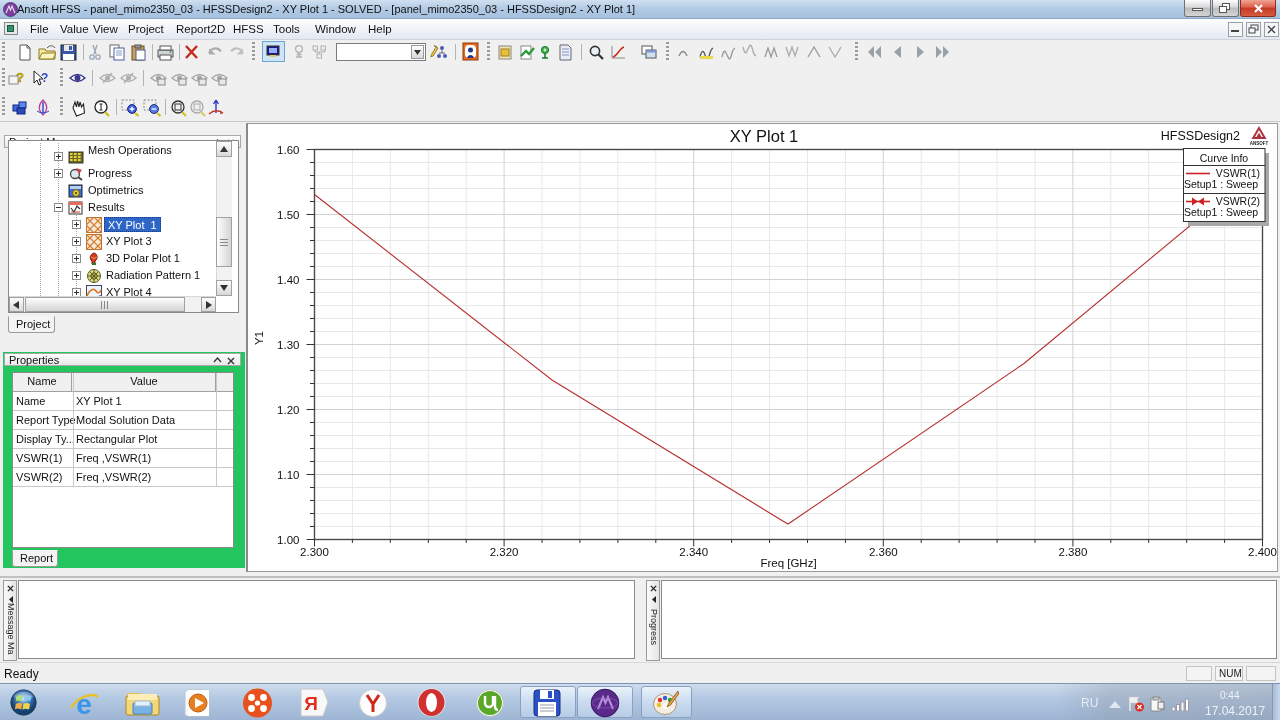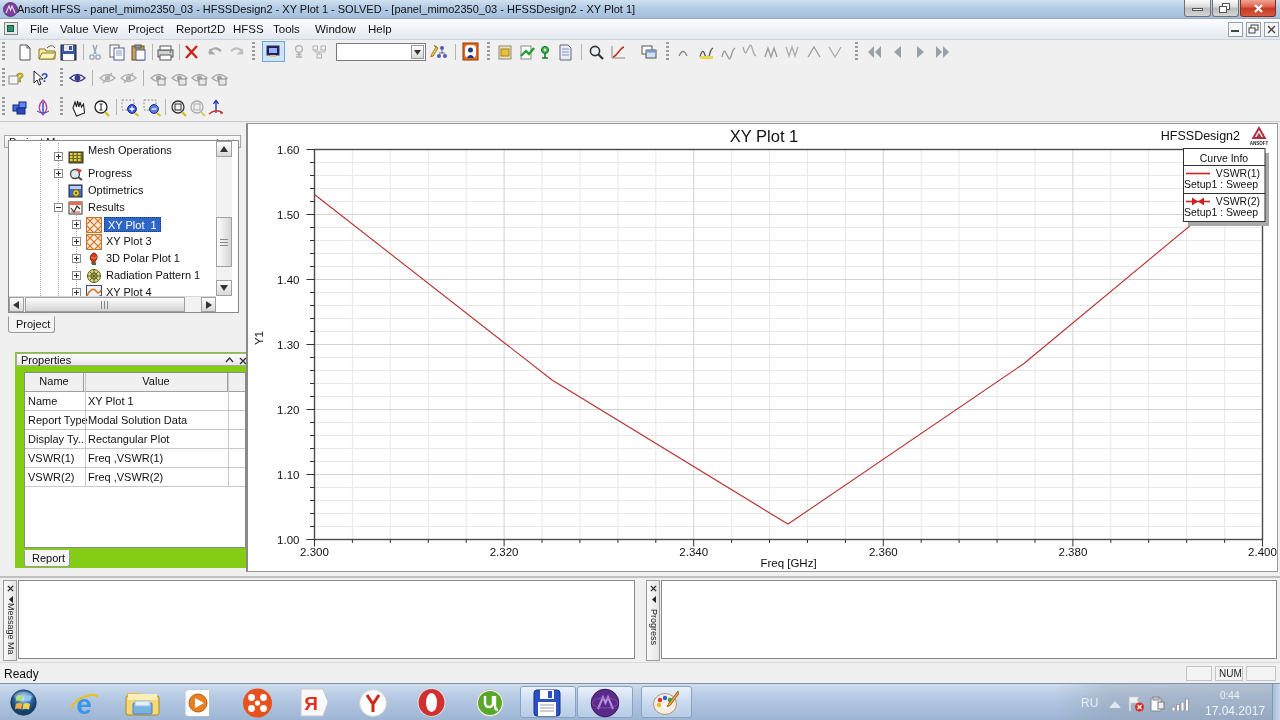--- a/index.html
+++ b/index.html
@@ -440,21 +440,21 @@
         </svg>
 <div class="abs" style="left:16px;top:156px;width:160px;height:15px;background:linear-gradient(#fdfdfd,#d4d4d4);border:1px solid #a0a0a0;"></div>
 <div class="abs" style="left:92px;top:160px;width:1px;height:8px;background:#888;box-shadow:3px 0 #888,6px 0 #888;"></div>
   </div>
 
   <div class="abs" style="left:5px;top:192px;width:47px;height:17px;background:#f4f4f4;border:1px solid #9a9a9a;border-top:1px solid #f4f4f4;font-size:11px;color:#111;border-radius:0 0 3px 3px;">
      <div class="abs" style="left:7px;top:1px;">Project</div>
   </div>
 </div>
 
-<div class="abs" style="left:3px;top:352px;width:242px;height:216px;background:#84cc16;margin-left:12px;">
+<div class="abs" style="left:3px;top:352px;width:242px;height:216px;background:#22c55e;">
   <div class="abs" style="left:1px;top:1px;width:237px;height:13px;background:linear-gradient(#fefefe,#e8e8e8);border:1px solid #a8a8a8;font-size:11px;color:#111;">
     <div class="abs" style="left:4px;top:0px;">Properties</div>
     <svg class="abs" style="left:208px;top:3px" width="9" height="7" viewBox="0 0 9 7">
           <path d="M1 5 L4.5 1 L8 5" fill="none" stroke="#333" stroke-width="1.3"></path>
         </svg>
     <svg class="abs" style="left:222px;top:3px" width="8" height="8" viewBox="0 0 8 8">
           <path d="M1 1 L7 7 M7 1 L1 7" stroke="#333" stroke-width="1.4"></path>
         </svg>
   </div>
   <div class="abs" style="left:9px;top:20px;width:222px;height:176px;background:#fff;border:1px solid #8a8a8a;font-size:11px;color:#111;">

